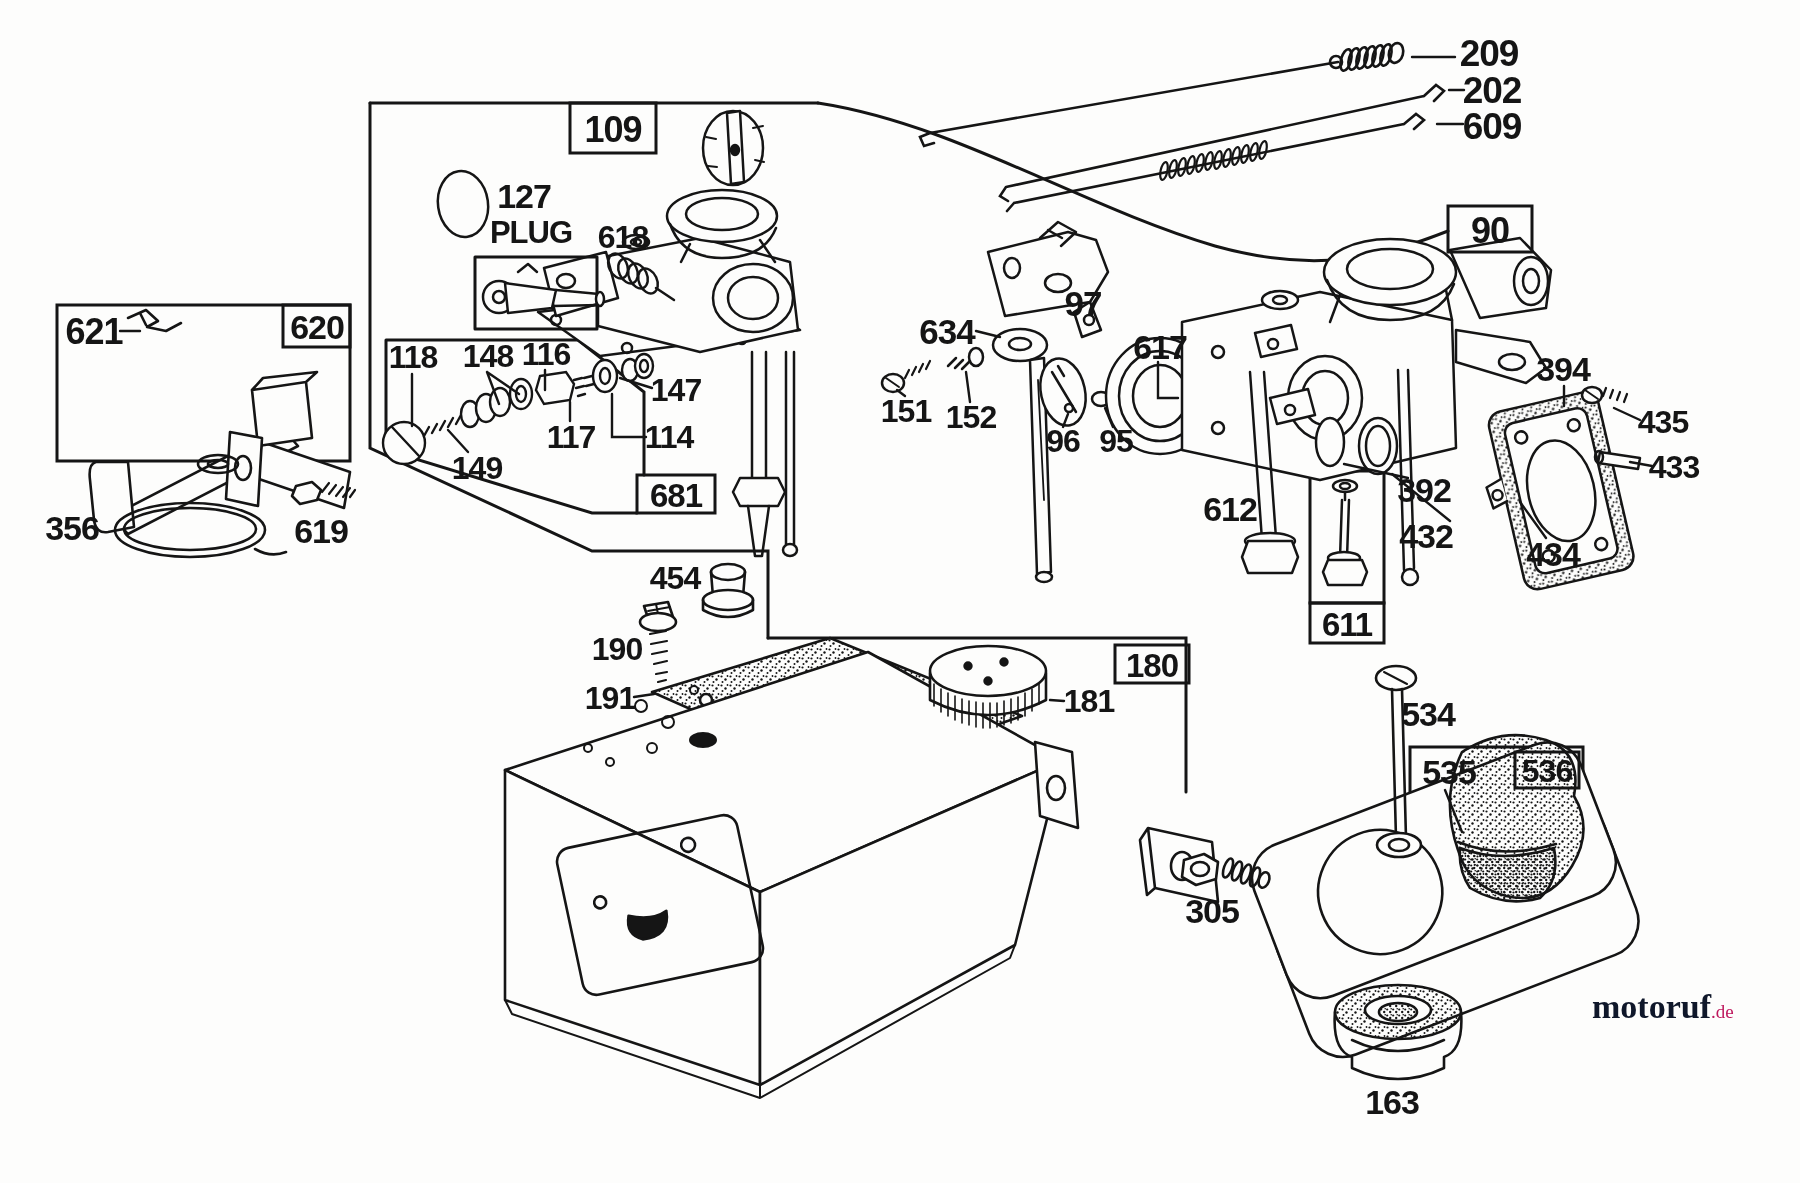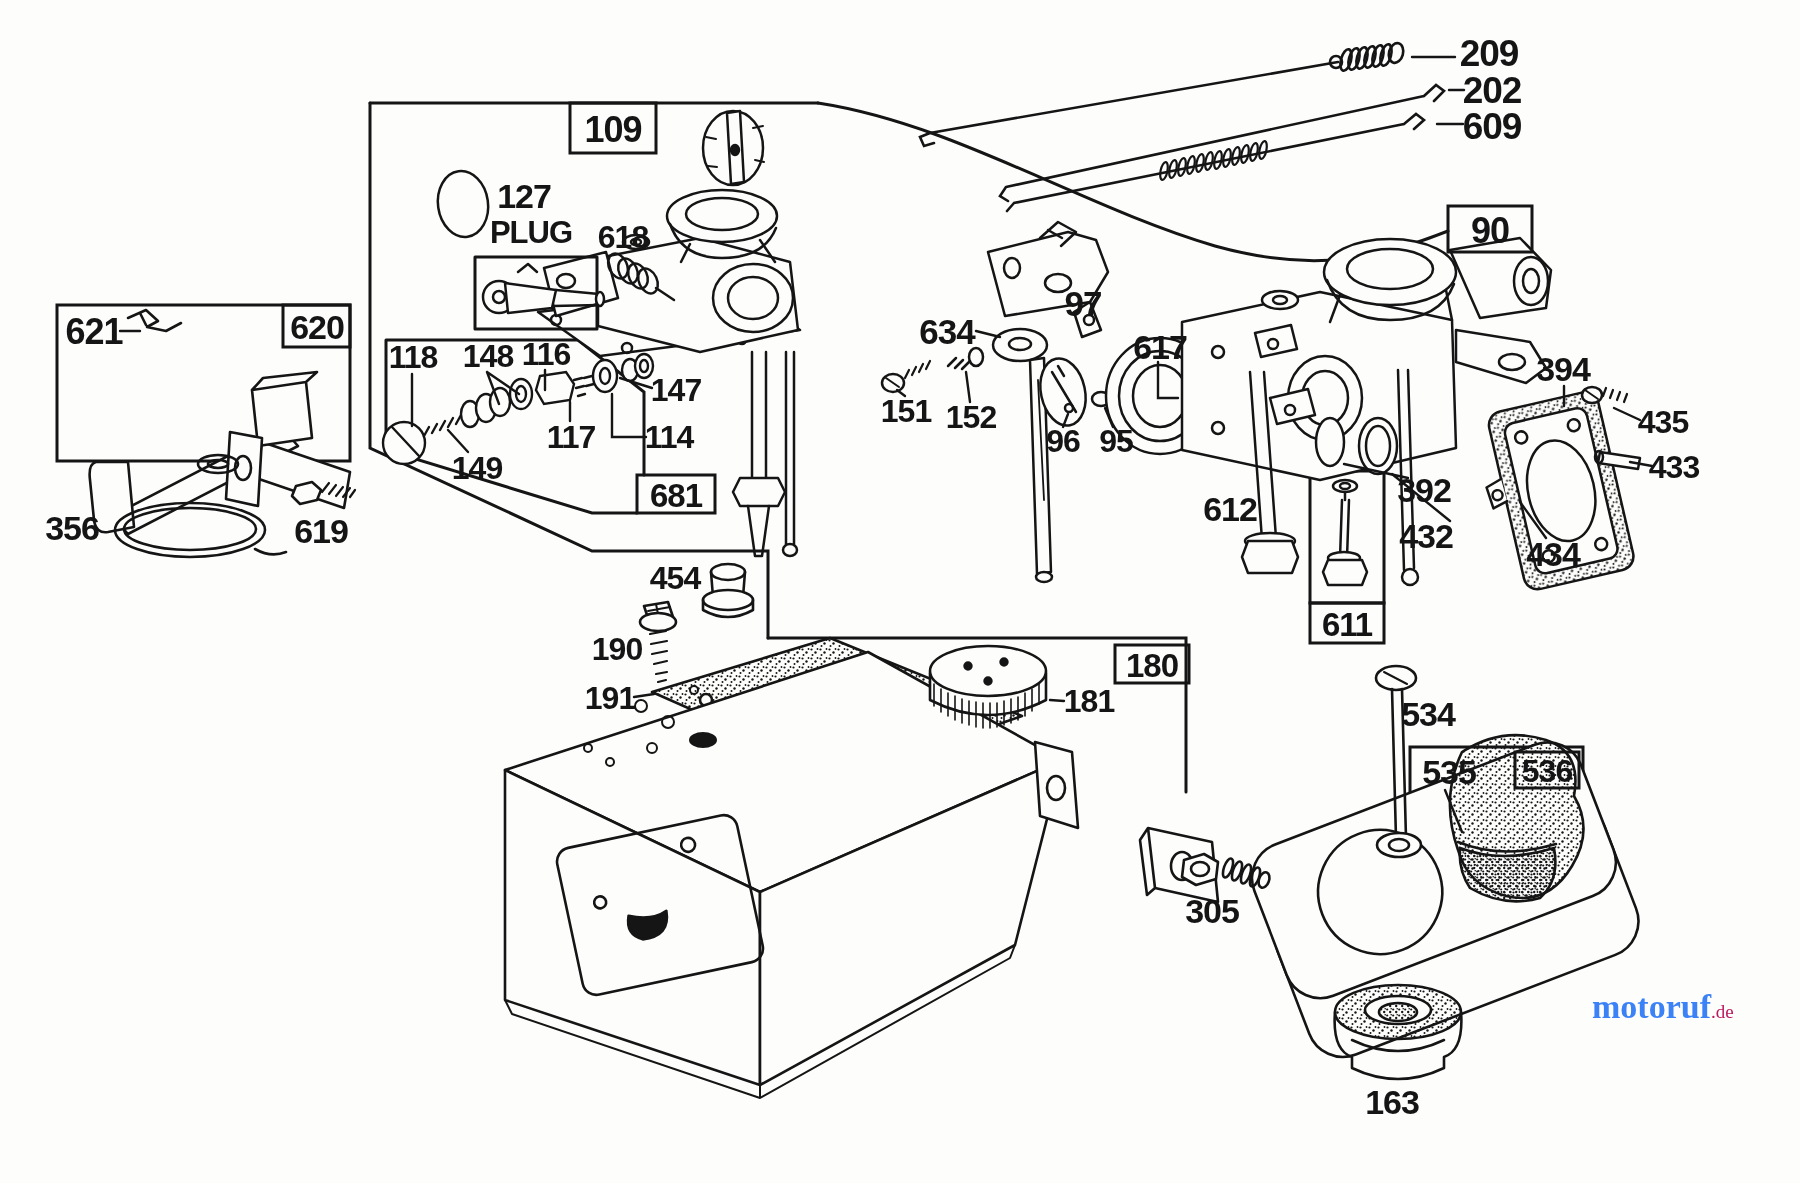--- a/index.html
+++ b/index.html
@@ -416,15 +416,15 @@
         <rect x="1115" y="645" width="74" height="38" fill="none" stroke="#151515" stroke-width="3"></rect>
         <text class="plbl" x="1152" y="665" text-anchor="middle" dominant-baseline="central" style="font-size:33px">180</text>
         <rect x="1515" y="752" width="64" height="36" fill="none" stroke="#151515" stroke-width="3"></rect>
         <text class="plbl" x="1547" y="771" text-anchor="middle" dominant-baseline="central" style="font-size:32px">536</text>
         <rect x="1310" y="603" width="74" height="40" fill="none" stroke="#151515" stroke-width="3"></rect>
         <text class="plbl" x="1347" y="624" text-anchor="middle" dominant-baseline="central" style="font-size:33px">611</text>
       </g>
 </svg>
 
 <div class="wm">
-  <span class="brand" style="color:#3b82f6">motoruf</span><span class="suffix" style="color:#be185d">.de</span>
+  <span class="brand" style="color:#0f172a">motoruf</span><span class="suffix" style="color:#be185d">.de</span>
 </div>
 </div>
 
 </body></html>

